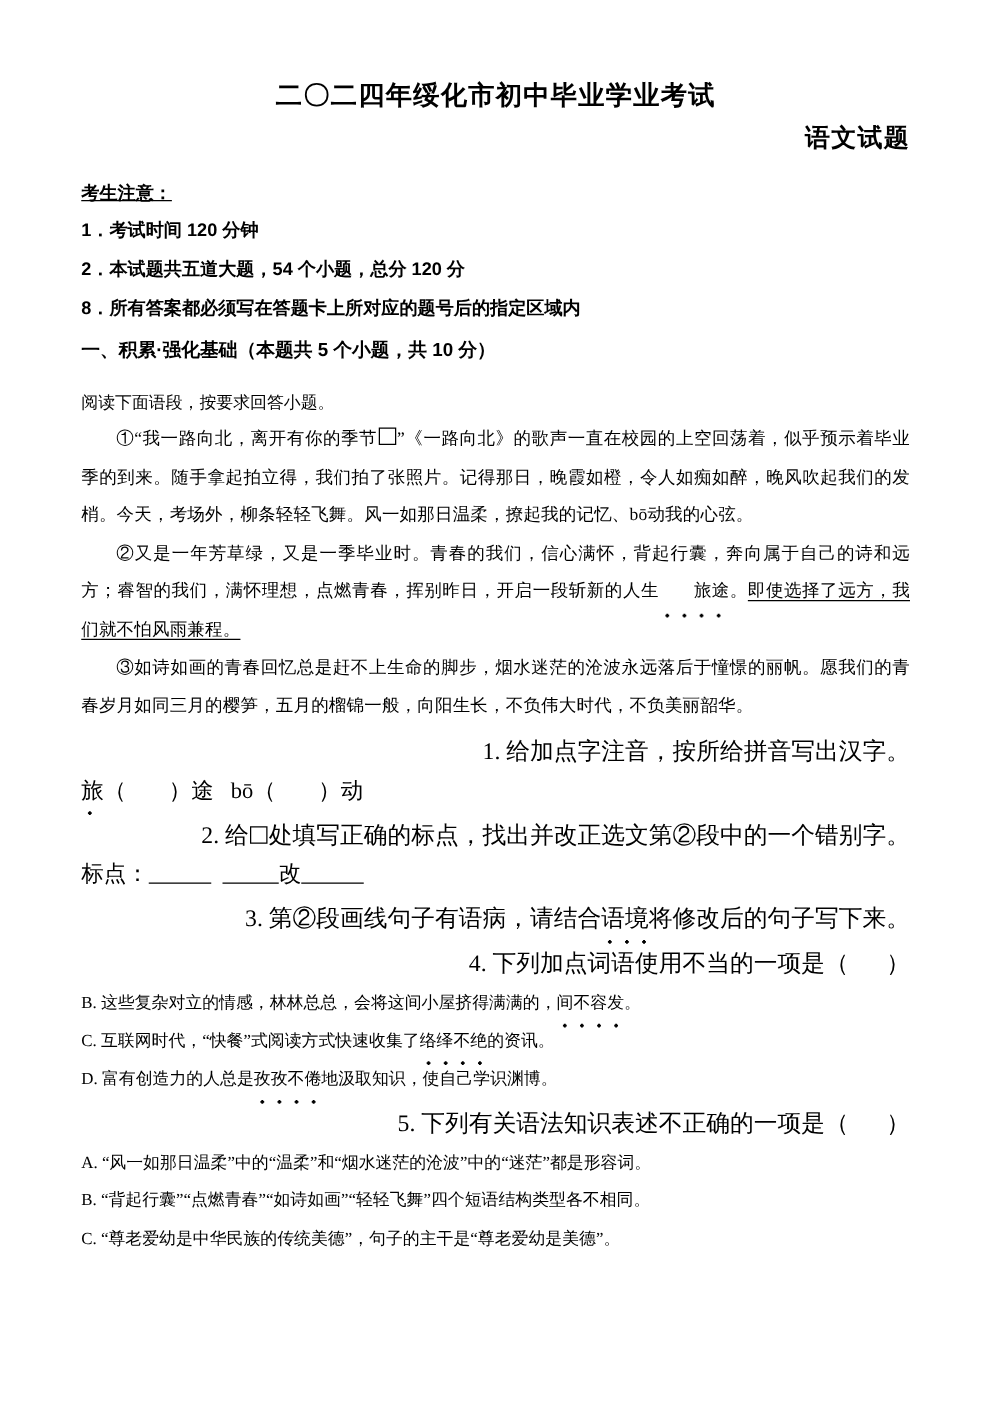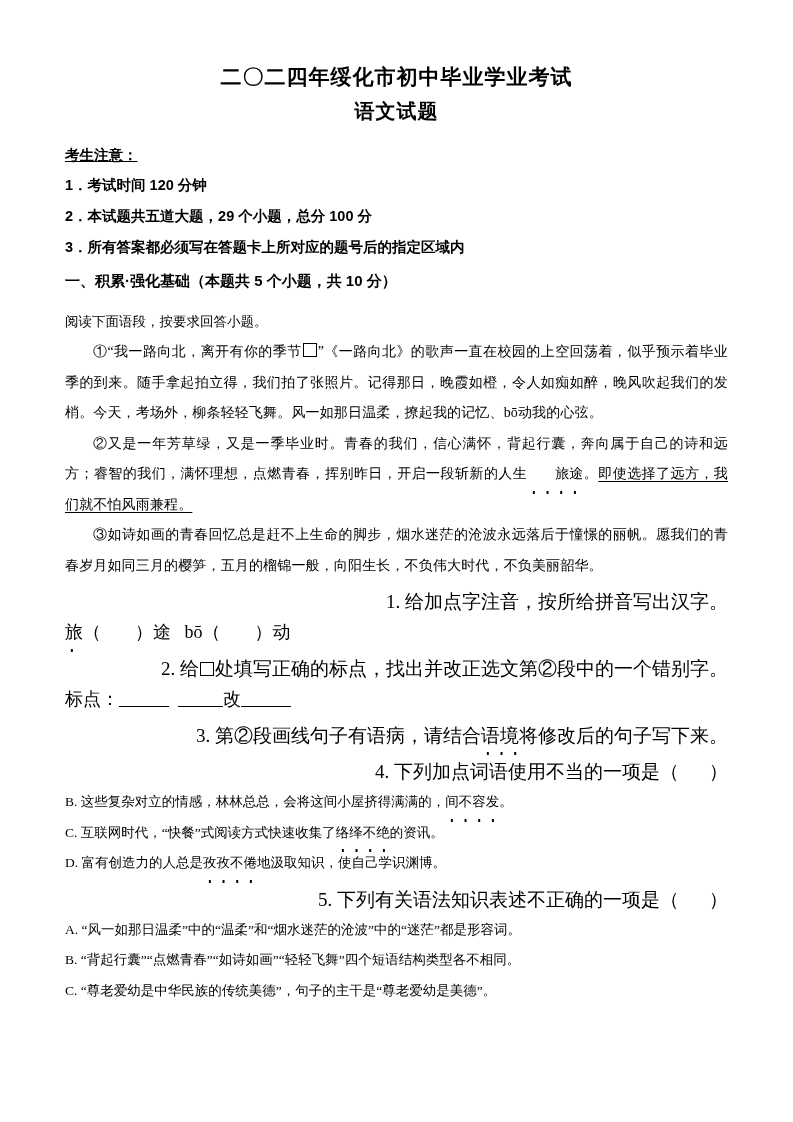--- a/index.html
+++ b/index.html
@@ -26,21 +26,21 @@
   .doc-title {
     text-align: center;
     font-size: 21px;
     font-weight: bold;
     letter-spacing: 1px;
     line-height: 30px;
     margin: 0 0 4px 0;
     font-family: "Liberation Sans", "DejaVu Sans", sans-serif;
   }
   .doc-subtitle {
-    text-align: center;
+    text-align: right;
     font-size: 20px;
     font-weight: bold;
     letter-spacing: 1px;
     line-height: 30px;
     margin: 0 0 14px 0;
     font-family: "Liberation Sans", "DejaVu Sans", sans-serif;
   }
 
   
   .notice-head {
@@ -144,22 +144,22 @@
 </head>
 <body>
 
 <div class="page">
 
   <h1 class="doc-title">二〇二四年绥化市初中毕业学业考试</h1>
   <h2 class="doc-subtitle">语文试题</h2>
 
   <p class="notice-head">考生注意：</p>
   <p class="notice-item">1．考试时间 120 分钟</p>
-  <p class="notice-item">2．本试题共五道大题，29 个小题，总分 100 分</p>
-  <p class="notice-item">3．所有答案都必须写在答题卡上所对应的题号后的指定区域内</p>
+  <p class="notice-item">2．本试题共五道大题，54 个小题，总分 120 分</p>
+  <p class="notice-item">8．所有答案都必须写在答题卡上所对应的题号后的指定区域内</p>
 
   <p class="section-heading">一、积累·强化基础（本题共 5 个小题，共 10 分）</p>
 
   <p class="lead">阅读下面语段，按要求回答小题。</p>
 
   <p class="passage"><span>①“我一路向北，离开有你的季节</span><span class="box-glyph"></span><span>”《一路向北》的歌声一直在校园的上空回荡着，似乎预示着毕业季的到来。随手拿起拍立得，我们拍了张照片。记得那日，晚霞如橙，令人如痴如醉，晚风吹起我们的发梢。今天，考场外，柳条轻轻飞舞。风一如那日温柔，撩起我的记忆、bō动我的心弦。</span></p>
 
   <p class="passage"><span>②又是一年芳草绿，又是一季毕业时。青春的我们，信心满怀，背起行囊，奔向属于自己的诗和远方；睿智的我们，满怀理想，点燃青春，挥别昨日，开启一段斩新的人生</span><span class="emph-dot">旅途</span><span>。</span><span class="u">即使选择了远方，我们就不怕风雨兼程。</span></p>
 
   <p class="passage">③如诗如画的青春回忆总是赶不上生命的脚步，烟水迷茫的沧波永远落后于憧憬的丽帆。愿我们的青春岁月如同三月的樱笋，五月的榴锦一般，向阳生长，不负伟大时代，不负美丽韶华。</p>

